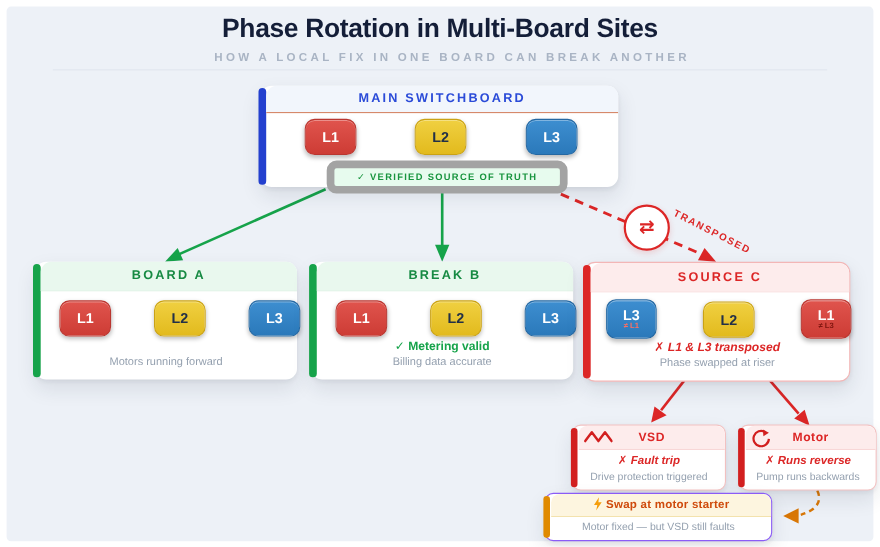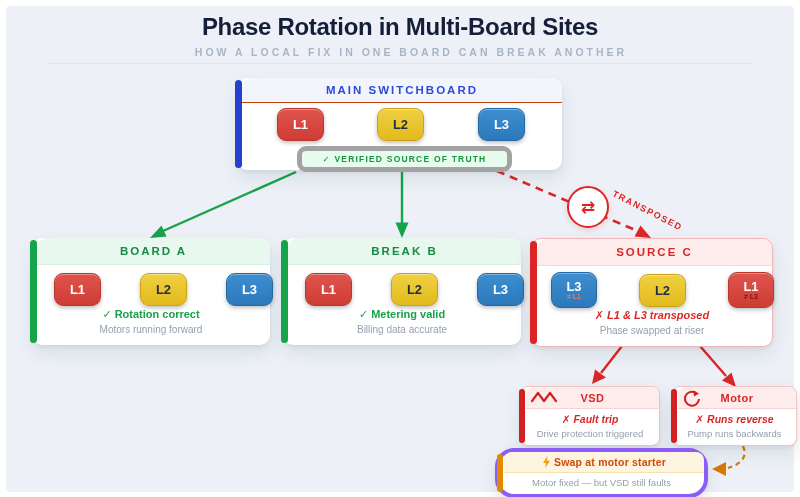--- a/index.html
+++ b/index.html
@@ -34,21 +34,21 @@
   .chip.red .note{color:#7e150f;}
 
   .status{position:absolute;left:0;width:100%;text-align:center;font-weight:bold;font-size:11px;}
   .detail{position:absolute;left:0;width:100%;text-align:center;font-size:10px;color:#94a0af;}
 
   
   .main-card{left:237px;top:78px;width:325px;height:92px;}
   .main-card .edge{background:#2340cf;}
   .main-card .card-header{height:24px;line-height:25px;font-size:11.5px;color:#2b4bd8;background:#f2f6fc;}
   .pill{position:absolute;left:60px;top:68px;width:205px;height:16px;border-radius:9px;
-    background:#e7fbee;border:5px solid #a3a3a3;color:#19953f;font-size:8.5px;font-weight:bold;
+    background:#e7fbee;border:7px solid #a3a3a3;color:#19953f;font-size:8.5px;font-weight:bold;
     letter-spacing:1.2px;text-align:center;line-height:16px;}
 
   
   .board .card-header{height:26px;line-height:27px;font-size:11.5px;}
   .board-a{left:32px;top:238px;width:238px;height:107px;}
   .board-b{left:283px;top:238px;width:238px;height:107px;}
   .board-c{left:531px;top:238px;width:240px;height:107px;border:1px solid #f3b6b6;}
   .board-a .edge,.board-b .edge{background:#16a34a;}
   .board-c .edge{background:#dc2626;}
   .board-a .card-header,.board-b .card-header{color:#178a43;background:#e9f8ee;border-bottom:1px solid #d9efe0;}
@@ -61,21 +61,21 @@
   .mini .edge{width:6px;background:#d21f1f;}
   .mini .card-header{height:21px;line-height:22px;font-size:11px;color:#dc2626;background:#fdecec;
     border-bottom:1px solid #f8d3d3;letter-spacing:0.5px;border-radius:8px 8px 0 0;}
   .mini .status{font-size:10.5px;}
   .mini .detail{font-size:9.5px;}
   .vsd-card{left:520px;top:386px;width:138px;height:58px;}
   .motor-card{left:672px;top:386px;width:123px;height:58px;}
   .hicon{position:absolute;left:10px;top:3px;}
 
   
-  .fix-card{left:495px;top:448px;width:205px;height:42px;border:4px solid #8b5cf6;border-radius:19px;}
+  .fix-card{left:495px;top:448px;width:205px;height:42px;border:1px solid #8b5cf6;border-radius:8px;}
   .fix-card .edge{width:6px;background:#e08a00;}
   .fix-card .card-header{height:20px;line-height:21px;font-size:10.5px;color:#cf4b0c;background:#fdf5df;
     border-bottom:1px solid #f3e2ad;letter-spacing:0.2px;border-radius:8px 8px 0 0;}
   .fix-card .detail{top:25px;font-size:9.5px;}
 
   
   .swap-circle{position:absolute;left:567px;top:186px;width:38px;height:38px;border-radius:50%;
     background:#ffffff;border:2px solid #dc2626;color:#dc2626;display:flex;align-items:center;justify-content:center;
     font-size:17px;font-weight:bold;box-shadow:0 2px 6px rgba(220,38,38,0.18);}
   .transposed-label{position:absolute;left:613px;top:188px;color:#dc2626;font-size:9px;font-weight:bold;
@@ -143,21 +143,20 @@
     <div class="card-header">BOARD A</div>
     <div class="chip red" style="left:22px;top:35px;width:45px;height:31px;">
       <span class="lbl">L1</span>
     </div>
     <div class="chip yellow" style="left:108px;top:35px;width:45px;height:31px;">
       <span class="lbl">L2</span>
     </div>
     <div class="chip blue" style="left:194px;top:35px;width:45px;height:31px;">
       <span class="lbl">L3</span>
     </div>
-    <div class="status ok" style="top:70px;">✓ Rotation correct</div>
     <div class="detail" style="top:86px;">Motors running forward</div>
   </div>
 
   <div class="card board board-b">
     <div class="edge"></div>
     <div class="card-header">BREAK B</div>
     <div class="chip red" style="left:22px;top:35px;width:45px;height:31px;">
       <span class="lbl">L1</span>
     </div>
     <div class="chip yellow" style="left:108px;top:35px;width:45px;height:31px;">

